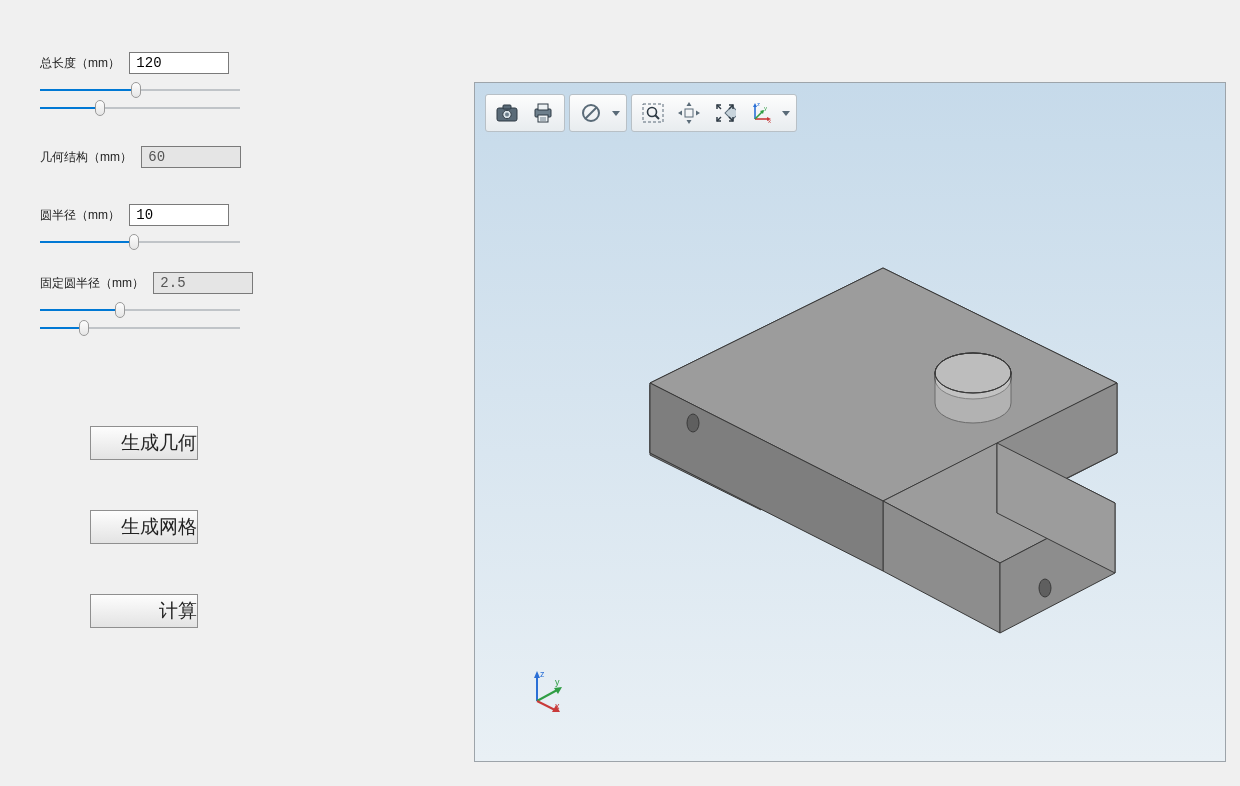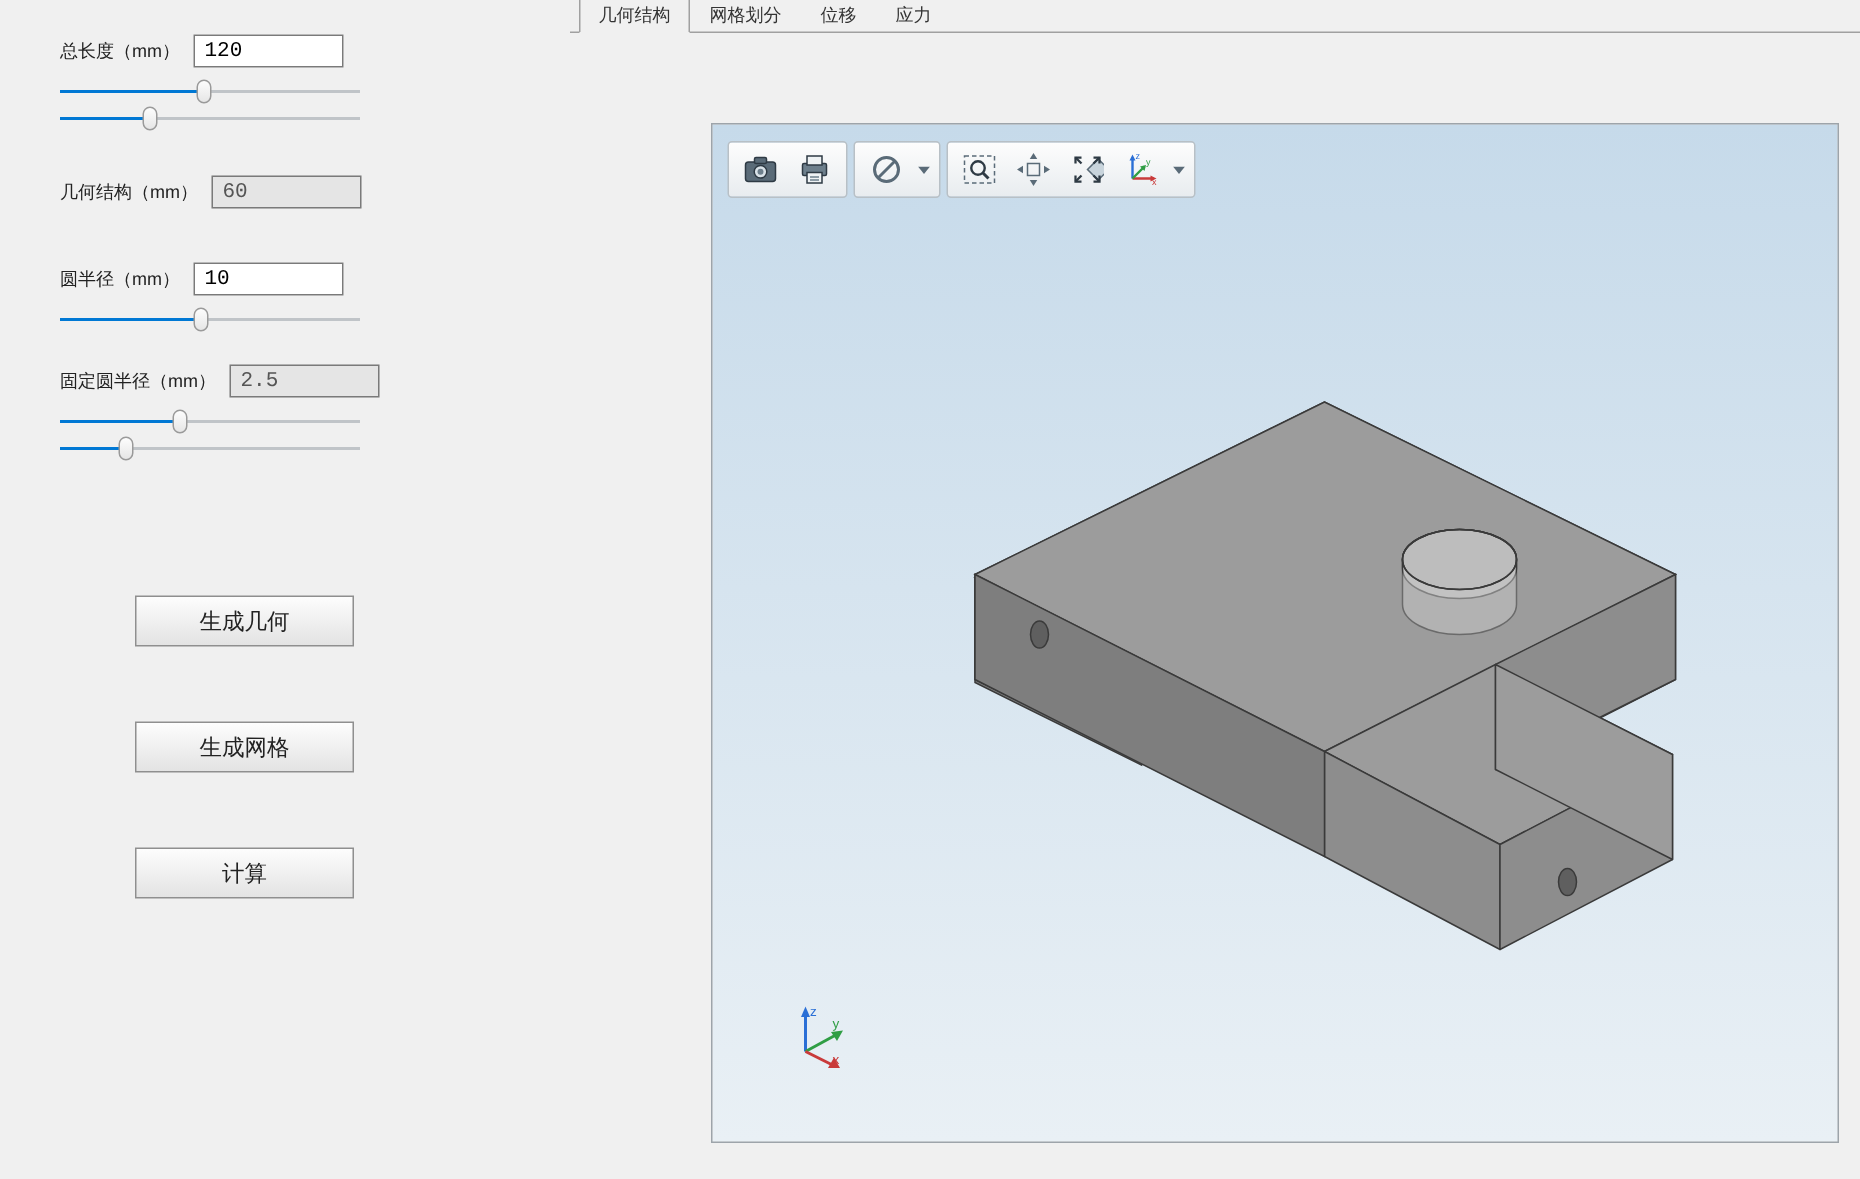--- a/index.html
+++ b/index.html
@@ -11,21 +11,21 @@
   height: 786px;
   overflow: hidden;
   display: flex;
 }
 .left-panel {
   width: 380px;
   background: #f0f0f0;
   padding: 20px 40px 20px 40px;
 }
 .param-row {
-  margin-top: 3px;
+  margin-top: 32px;
   margin-bottom: 8px;
 }
 .param-label {
   display: inline-block;
   font-size: 12px;
   color: #222;
   margin-right: 6px;
   vertical-align: middle;
 }
 .param-input {
@@ -69,28 +69,29 @@
   height: 16px;
   border-radius: 5px;
   background: linear-gradient(#fdfdfd,#e6e6e6);
   border: 1px solid #9a9a9a;
   top: 0;
   transform: translateX(-50%);
 }
 .btn-col { margin-top: 90px; }
 .big-button {
   display: block;
-  width: 146px;
+  width: 108px;
   height: 34px;
   margin: 0 0 50px 50px;
   background: linear-gradient(#fdfdfd,#e3e3e3);
   border: 1px solid #8f8f8f;
-  font-size: 15px;
+  font-size: 19px;
   color: #222;
   cursor: pointer;
+  text-align: right;
 }
 
 .right-panel {
   flex: 1;
   position: relative;
   background: #f0f0f0;
 }
 .tab-bar {
   height: 22px;
   display: flex;
@@ -218,26 +219,20 @@
   </div>
 
   <div class="btn-col">
     <button class="big-button">生成几何</button>
     <button class="big-button">生成网格</button>
     <button class="big-button">计算</button>
   </div>
 </div>
 
 <div class="right-panel">
-  <div class="tab-bar">
-    <div class="tab active">几何结构</div>
-    <div class="tab">网格划分</div>
-    <div class="tab">位移</div>
-    <div class="tab">应力</div>
-  </div>
 
   <div class="tab-page">
     <div class="viewport-frame">
 
       <div class="toolbar">
         <div class="tool-group">
           <div class="tool-btn">
             <svg width="22" height="18" viewBox="0 0 22 18">
                 <rect x="1" y="4" width="20" height="13" rx="2" fill="#5a6b78" stroke="#2e3a44"></rect>
                 <rect x="7" y="1" width="8" height="4" rx="1" fill="#5a6b78" stroke="#2e3a44"></rect>

